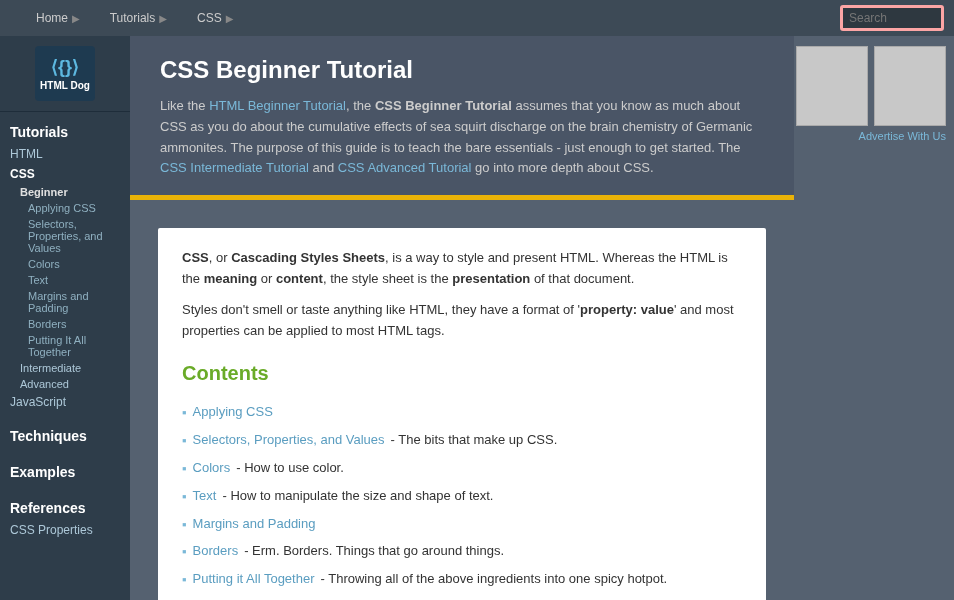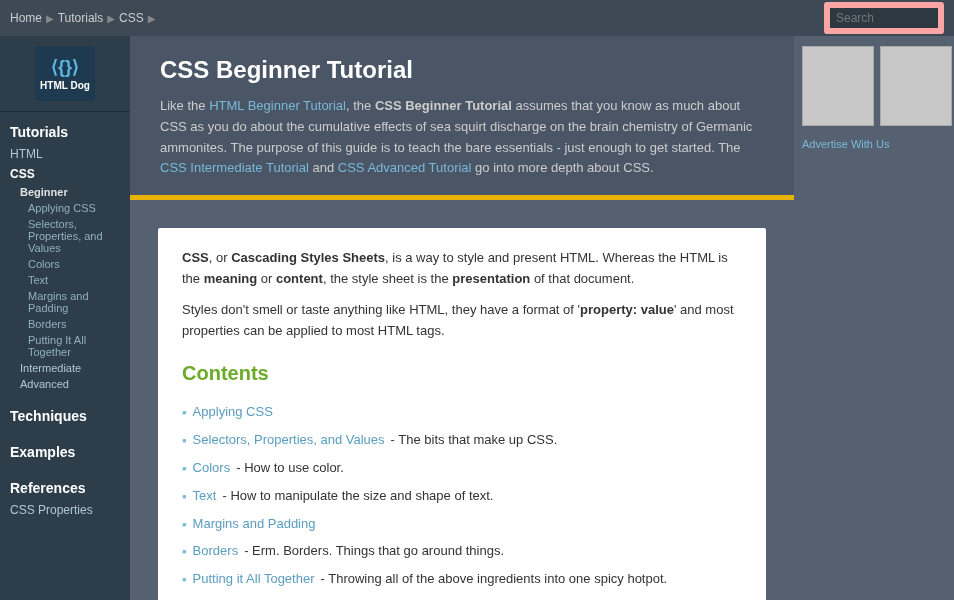--- a/index.html
+++ b/index.html
@@ -18,28 +18,29 @@
       display: flex;
       align-items: center;
       color: #ccc;
       font-size: 12px;
       gap: 4px;
       flex: 1;
     }
     .breadcrumb a {
       color: #ccc;
       text-decoration: none;
+      margin-left: 26px;
     }
     .breadcrumb .sep { color: #888; font-size: 10px; }
     .search-box {
       background: #2e3840;
-      border: 6px solid #fca5a5;
+      border: 3px solid #fca5a5;
       border-radius: 3px;
       padding: 3px 6px;
-      width: 120px;
+      width: 104px;
       color: #ccc;
       font-size: 12px;
     }
 
     
     .main-layout {
       display: flex;
       flex: 1;
       overflow: hidden;
     }
@@ -185,22 +186,22 @@
     .contents-list a { color: #5a9dc0; text-decoration: none; }
 
     
     .right-sidebar {
       width: 160px;
       flex-shrink: 0;
       background: #556170;
       padding: 10px 8px;
       display: flex;
       flex-direction: column;
-      align-items: flex-start;
-      gap: 12px;
+      align-items: flex-end;
+      gap: 4px;
     }
     .ad-box {
       background: #c8c8c8;
       border: 1px solid #aaa;
       display: block;
     }
     .ad-box-1 { width: 72px; height: 80px; }
     .ad-box-2 { width: 72px; height: 80px; }
     .ad-row { display: flex; gap: 6px; }
     .advertise-link {
@@ -250,20 +251,21 @@
       <a href="#" class="sidebar-sublink active-parent">Beginner</a>
       <a href="#" class="sidebar-subsublink">Applying CSS</a>
       <a href="#" class="sidebar-subsublink">Selectors, Properties, and Values</a>
       <a href="#" class="sidebar-subsublink">Colors</a>
       <a href="#" class="sidebar-subsublink">Text</a>
       <a href="#" class="sidebar-subsublink">Margins and Padding</a>
       <a href="#" class="sidebar-subsublink">Borders</a>
       <a href="#" class="sidebar-subsublink">Putting It All Together</a>
       <a href="#" class="sidebar-sublink">Intermediate</a>
       <a href="#" class="sidebar-sublink">Advanced</a>
+      <a href="#" class="sidebar-link">JavaScript</a>
     </div>
 
     <div class="sidebar-section">
       <span class="sidebar-section-title">Techniques</span>
     </div>
 
     <div class="sidebar-section">
       <span class="sidebar-section-title">Examples</span>
     </div>
 

